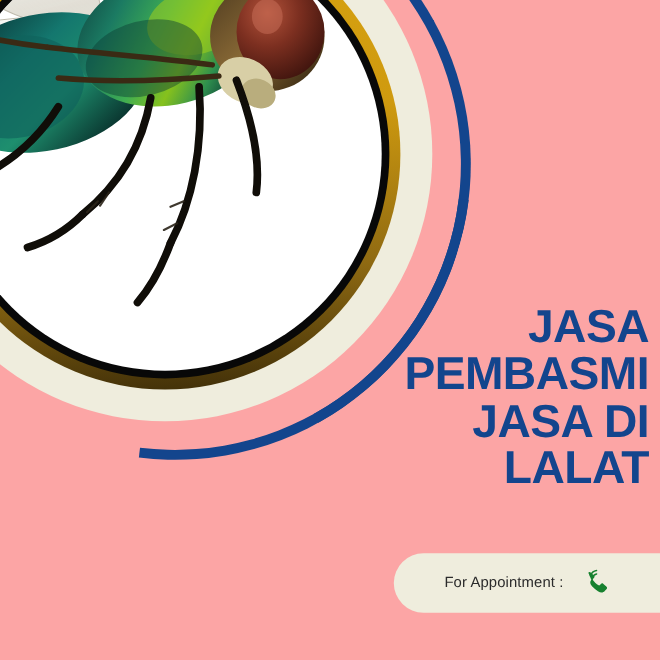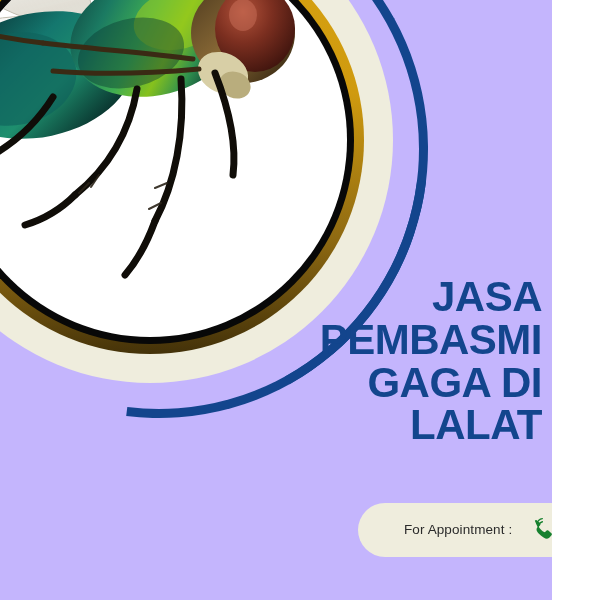--- a/index.html
+++ b/index.html
@@ -7,24 +7,24 @@
     margin: 0;
     padding: 0;
     background: #ffffff;
   }
   body {
     font-family: "Liberation Sans", sans-serif;
   }
 
   .poster {
     position: relative;
-    width: 552px;
+    width: 600px;
     height: 600px;
     overflow: hidden;
-    background: #c4b5fd;
+    background: #fca5a5;
   }
 
   
   .ring-layer {
     position: absolute;
     border-radius: 50%;
     pointer-events: none;
   }
 
   
@@ -251,21 +251,21 @@
         <path d="M300 176 C 256 170, 200 166, 150 160"></path>
         <path d="M150 160 C 116 156, 86 150, 58 142"></path>
         <path d="M306 186 C 262 190, 206 192, 160 188"></path>
       </g>
     </svg>
   </div>
 
   <div class="headline">
     <span class="ln">JASA</span>
     <span class="ln">PEMBASMI</span>
-    <span class="ln">GAGA DI</span>
+    <span class="ln">JASA DI</span>
     <span class="ln">LALAT</span>
   </div>
 
   <div class="appointment-pill">
     <div class="appt-text">
       <span class="appt-label">For Appointment :</span>
     </div>
     <svg class="phone-icon" viewBox="0 0 48 48">
       <g fill="#17812f">
         <path d="M13.8 19.2 c-2.6 2.6 -2.0 5.6 0.6 8.7 c1.9 2.3 4.4 4.6 6.9 6.5 c3.2 2.4 6.3 2.8 8.7 0.4 l2.6 -2.6 c0.9 -0.9 0.9 -2.1 0.1 -2.9 l-4.1 -4.1 c-0.8 -0.8 -2.0 -0.8 -2.9 0.1 l-1.3 1.3 c-0.5 0.5 -1.2 0.6 -1.8 0.2 c-1.3 -0.9 -2.7 -2.1 -3.8 -3.3 c-1.1 -1.2 -2.1 -2.5 -2.8 -3.7 c-0.4 -0.6 -0.2 -1.3 0.2 -1.8 l1.3 -1.3 c0.9 -0.9 0.9 -2.1 0.1 -2.9 l-4.1 -4.1 c-0.8 -0.8 -2.0 -0.8 -2.9 0.1 Z" transform="rotate(-4 24 24)"></path>

